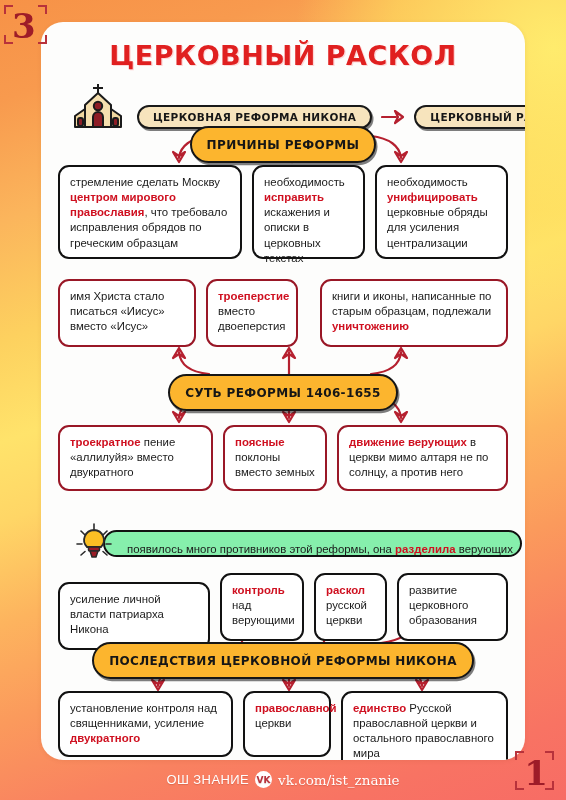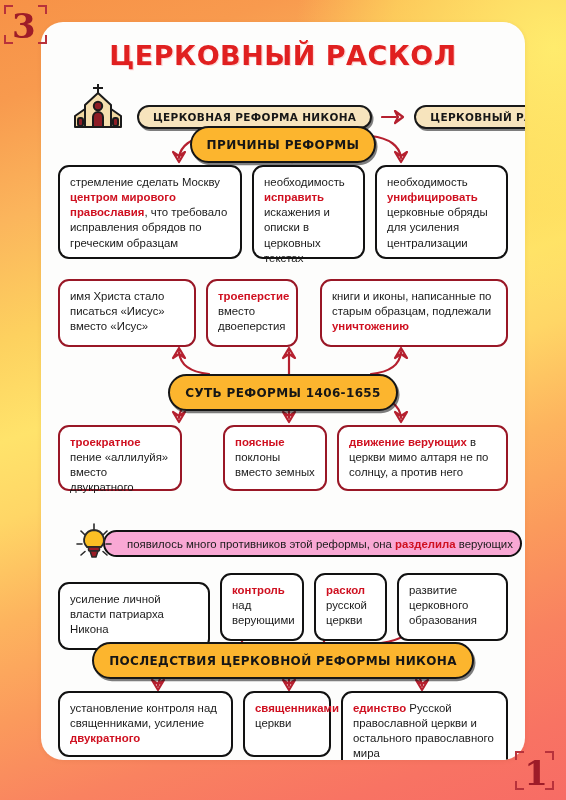--- a/index.html
+++ b/index.html
@@ -153,22 +153,22 @@
   .box.red   { border: 2.1px solid #991726; }
   .box em { font-style: normal; font-weight: 700; color: #cf1020; }
 
   
   .note {
     position: absolute;
     left: 62px; top: 508px;
     width: 419px; height: 27px;
     border: 2.1px solid #111;
     border-radius: 999px;
-    background: #f9a8d4;
-    display: flex; align-items: center;
+    background: #86efac;
+    display: flex; align-items: flex-end;
     padding-left: 22px;
     font-size: 11.4px;
     color: #1a1a1a;
   }
   .note em { font-style: normal; font-weight: 700; color: #cf1020; }
   .bulb { position: absolute; left: 33px; top: 500px; width: 40px; height: 40px; }
 
   
   .footer {
     position: absolute;
@@ -304,21 +304,21 @@
       <span><em>троеперстие</em> вместо двоеперстия</span>
     </div>
     <div class="box red" style="left:279px; top:257px; width:188px; height:68px;">
       <span>книги и иконы, написанные по старым образцам, подлежали <em>уничтожению</em></span>
     </div>
 
     <div class="badge-wrap" style="top:352px">
       <span class="pill pill-orange">СУТЬ РЕФОРМЫ 1406-1655</span>
     </div>
 
-    <div class="box red" style="left:17px; top:403px; width:124px; height:66px;">
+    <div class="box red" style="left:17px; top:403px; width:155px; height:66px;">
       <span><em>троекратное</em> пение «аллилуйя» вместо двукратного</span>
     </div>
     <div class="box red" style="left:182px; top:403px; width:104px; height:66px;">
       <span><em>поясные</em> поклоны вместо земных</span>
     </div>
     <div class="box red" style="left:296px; top:403px; width:171px; height:66px;">
       <span><em>движение верующих</em> в церкви мимо алтаря не по солнцу, а против него</span>
     </div>
 
     <div class="note">
@@ -353,22 +353,27 @@
     </div>
 
     <div class="badge-wrap" style="top:620px">
       <span class="pill pill-orange">ПОСЛЕДСТВИЯ ЦЕРКОВНОЙ РЕФОРМЫ НИКОНА</span>
     </div>
 
     <div class="box black" style="left:17px; top:669px; width:175px; height:66px;">
       <span>установление контроля над священниками, усиление <em>двукратного</em></span>
     </div>
     <div class="box black" style="left:202px; top:669px; width:88px; height:66px;">
-      <span><em>священниками</em> церкви</span>
+      <span><em>православной</em> церкви</span>
     </div>
     <div class="box black" style="left:300px; top:669px; width:167px; height:86px;">
       <span><em>единство</em> Русской православной церкви и остального православного мира</span>
     </div>
 
   </div>
 
+  <div class="footer">
+    <span class="brand">ОШ ЗНАНИЕ</span>
+    <span class="vk-badge">VK</span>
+    <span class="url">vk.com/ist_znanie</span>
+  </div>
 
 </div>
 
 </body></html>

